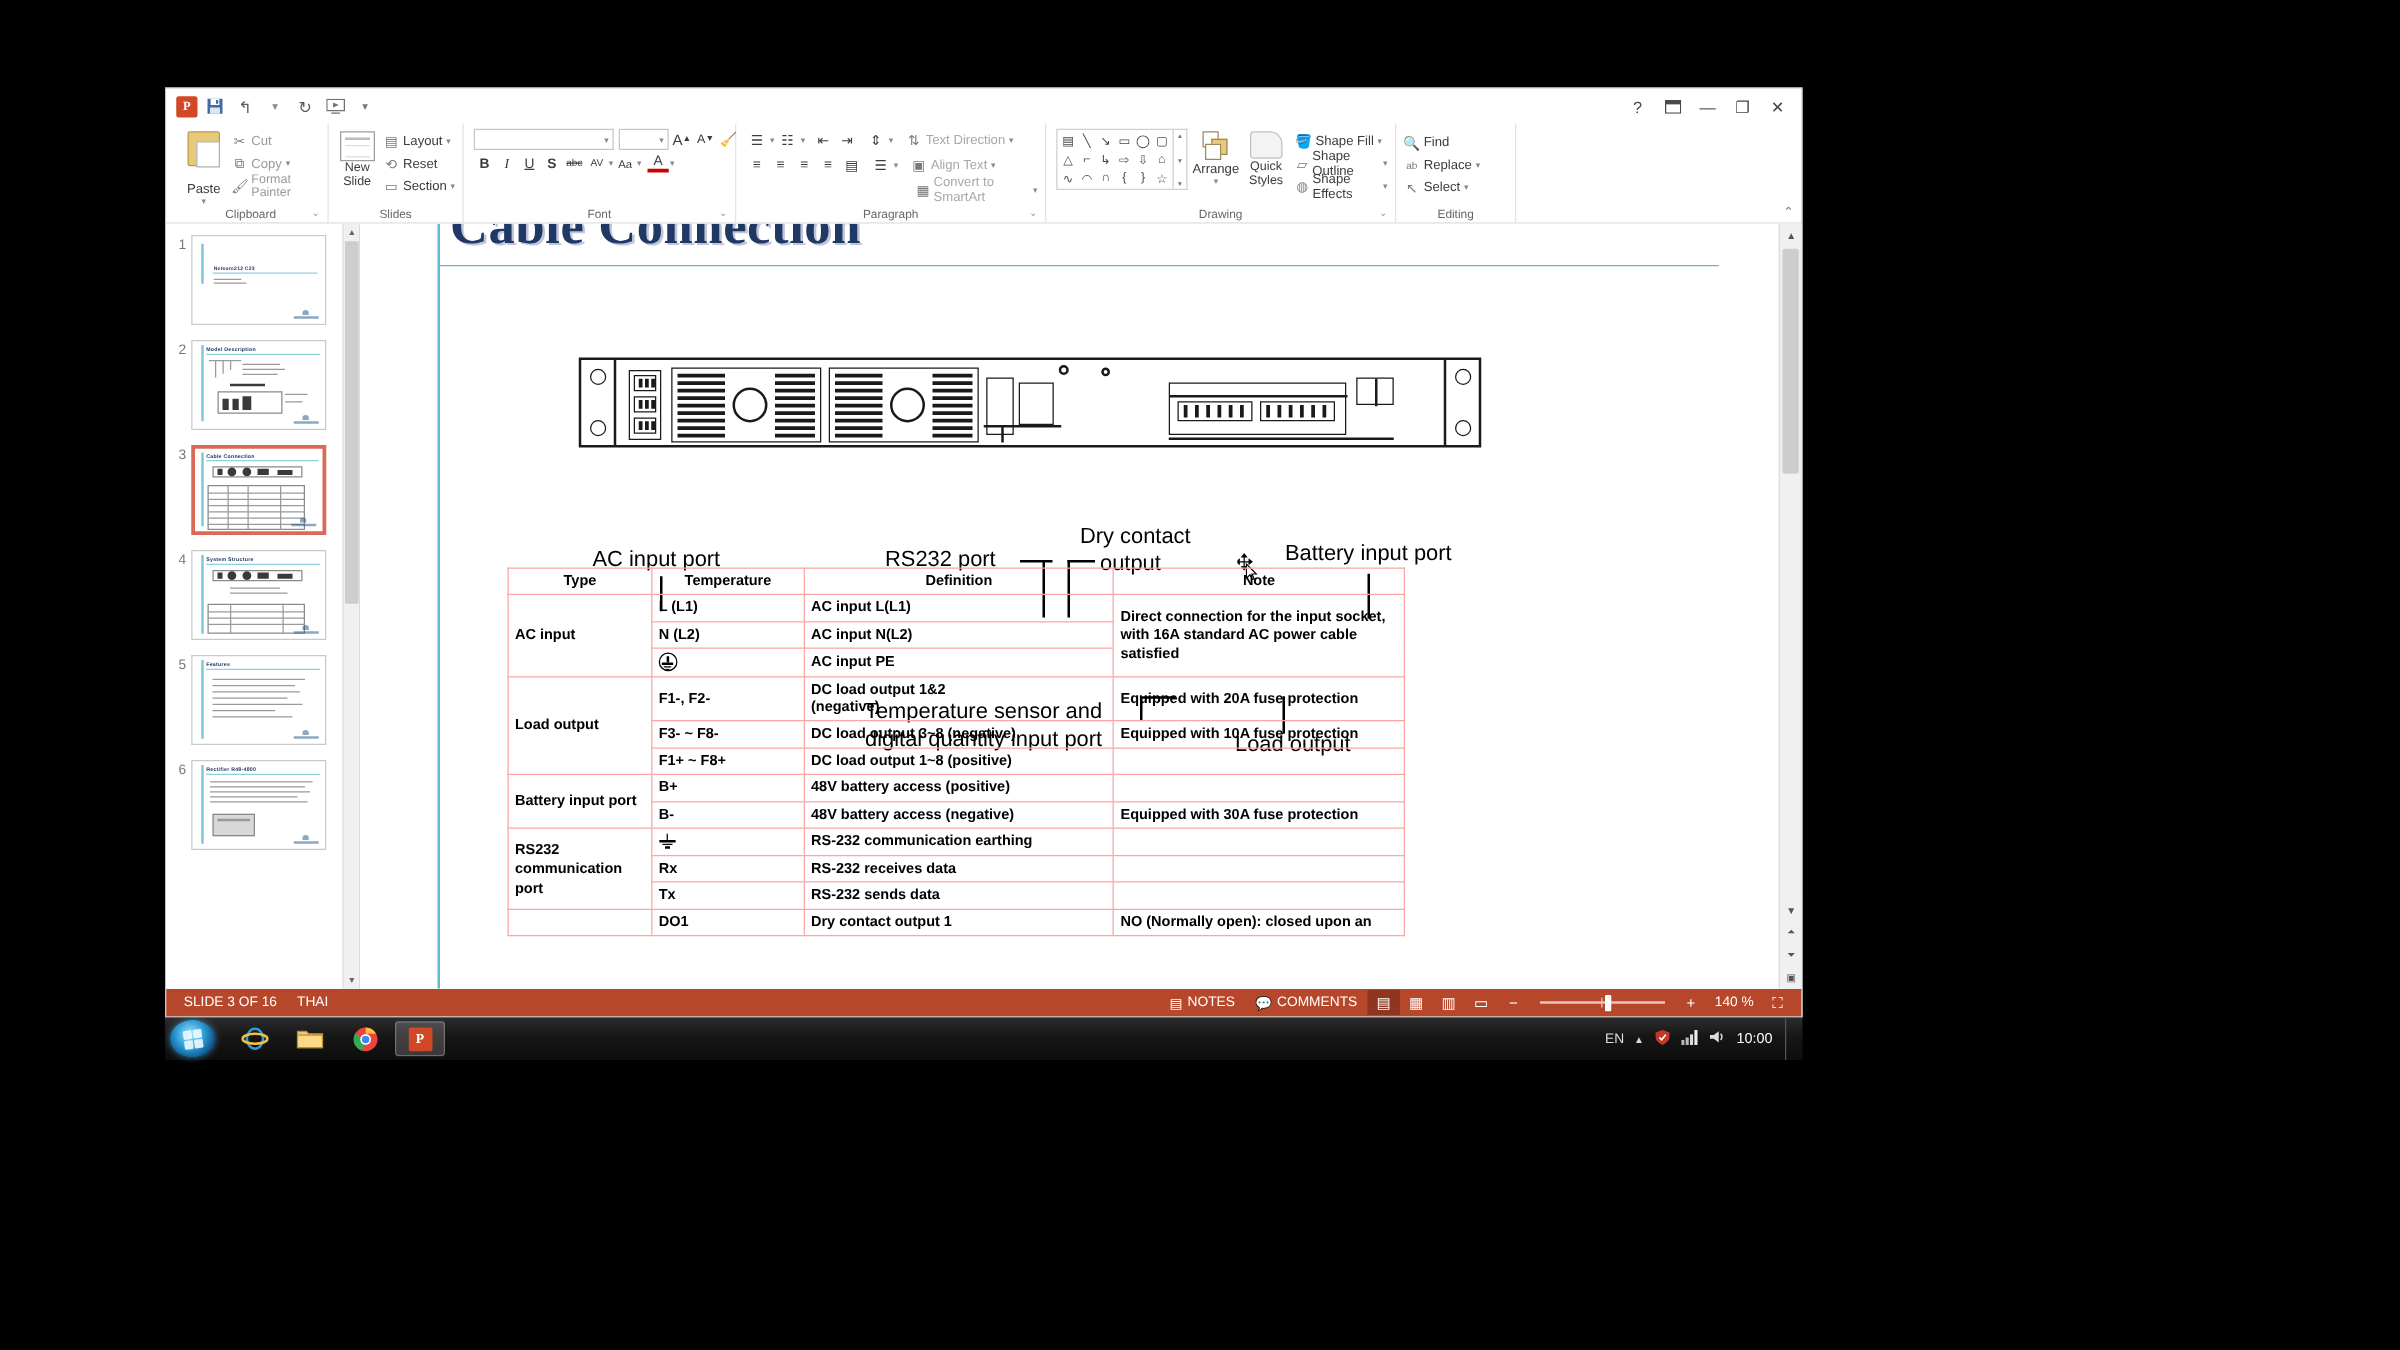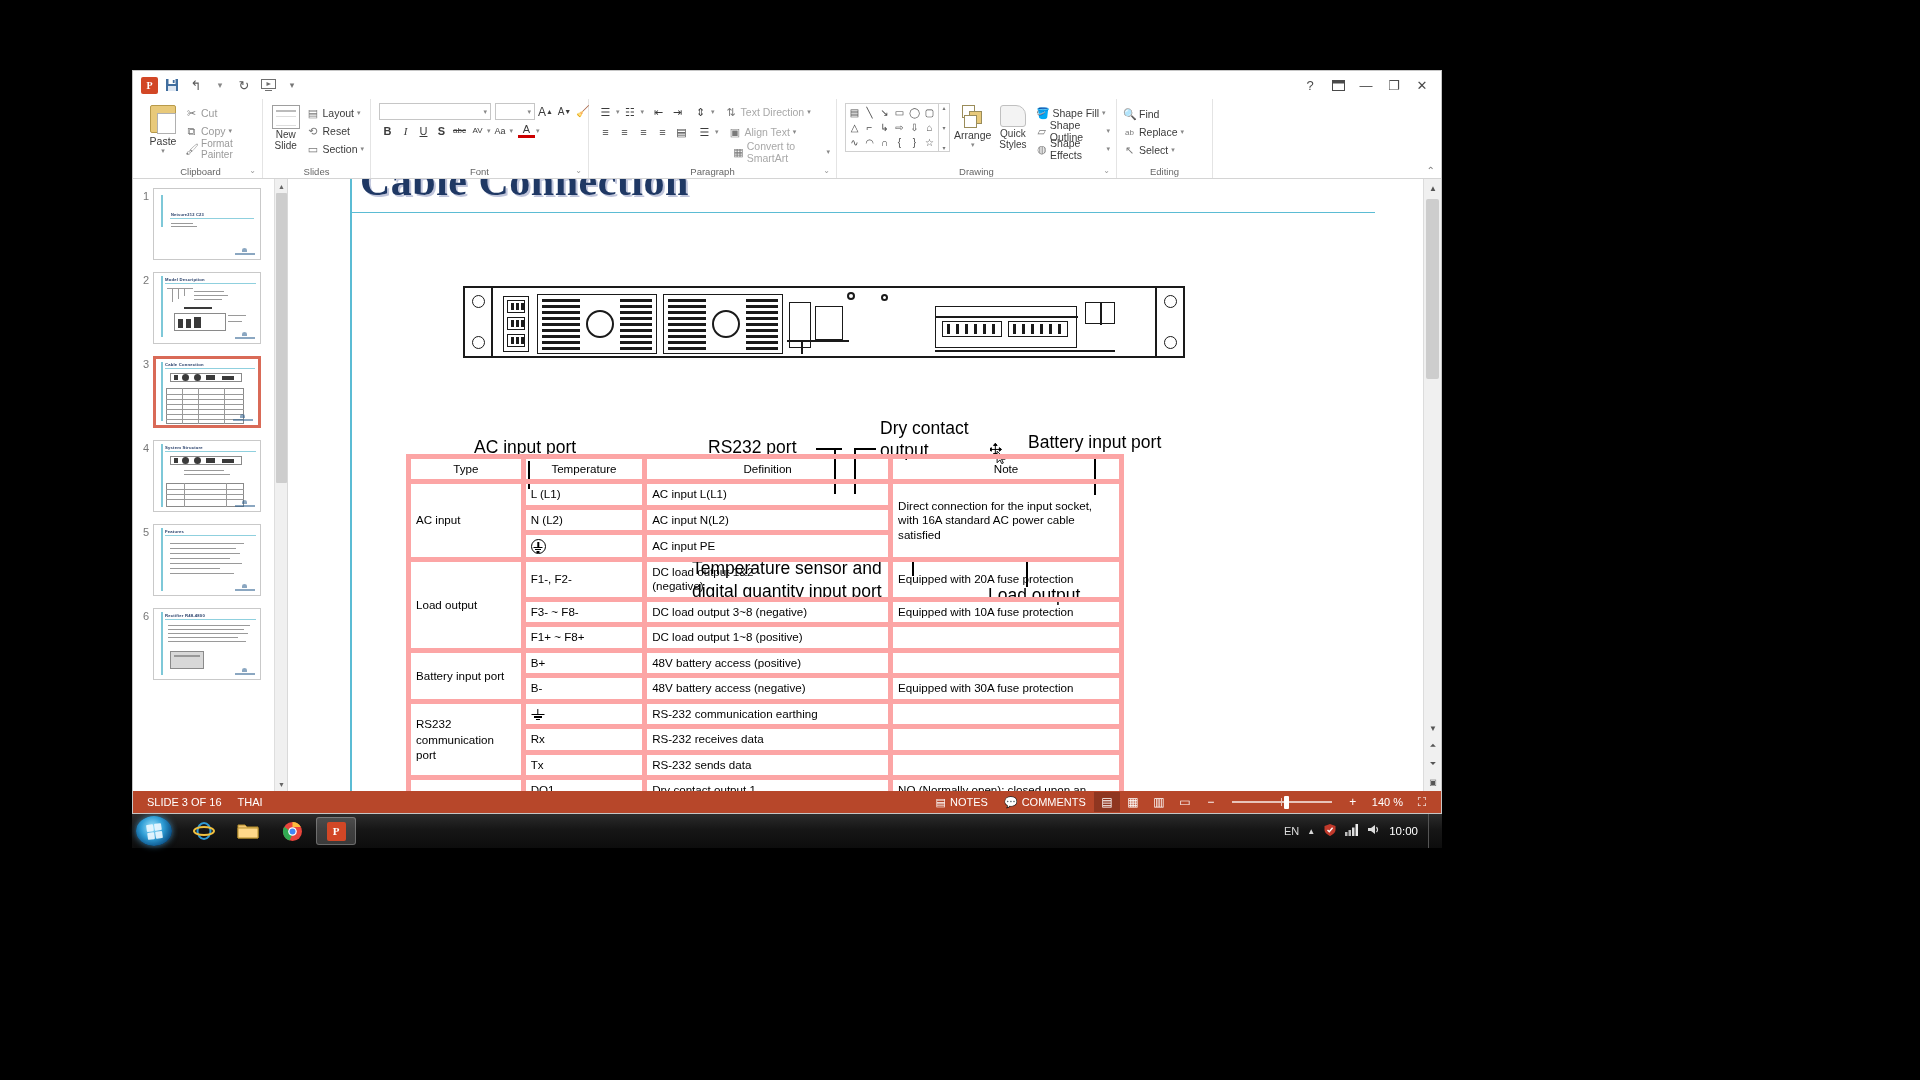--- a/index.html
+++ b/index.html
@@ -257,22 +257,22 @@
   .terminal { position: absolute; border: 1.4px solid #1a1a1a; background: #fff; }
   .terminal i { position: absolute; top: 2px; bottom: 2px; width: 3.2px; background: #1a1a1a; }
 
   
   .stable {
     position: absolute; left: 118px; top: 275px; width: 718px;
     border-collapse: collapse; font-size: 11.6px; color: #000;
     font-family: "Liberation Sans", sans-serif;
   }
   .stable td, .stable th {
-    border: 5px solid #fca5a5; padding: 3px 5px; vertical-align: middle;
-    font-weight: normal; line-height: 1.25;
+    border: 1px solid #fca5a5; padding: 3px 5px; vertical-align: middle;
+    font-weight: bold; line-height: 1.25;
   }
   .stable th { text-align: center; }
   .col-type { width: 115px; }
   .col-silk { width: 122px; }
   .col-def  { width: 248px; }
   .col-note { width: 233px; }
   .ground-sym {
     display: inline-block; width: 15px; height: 15px; border: 1.4px solid #000;
     border-radius: 50%; position: relative; vertical-align: middle;
   }
@@ -412,21 +412,21 @@
       </div>
     </div>
 
 
     <div class="ribbon">
 
       <div class="rgroup" style="width:124px;">
         <div class="rgroup-body">
           <div class="bigbtn">
             <div class="clipboard-icon"></div>
-            <span style="margin-top:2px;">Paste</span>
+            <span style="margin-top:12px;">Paste</span>
             <span class="caret">▾</span>
           </div>
           <div class="col" style="padding-top:1px;">
             <div class="smallrow">
               <span class="ico">✂</span>
               <span style="color:#9a9a9a">Cut</span>
             </div>
             <div class="smallrow">
               <span class="ico">⧉</span>
               <span style="color:#9a9a9a">Copy</span>
@@ -783,21 +783,21 @@
 
       <div class="slidearea">
         <div class="slide-canvas">
 
           <div class="slide-leftbar"></div>
           <div class="slide-title">Cable Connection</div>
           <div class="slide-rule"></div>
 
           <div class="lbl" style="left:186px;top:257px;">AC input port</div>
           <div class="lbl" style="left:420px;top:257px;">RS232 port</div>
-          <div class="lbl" style="left:592px;top:238px;text-align:center;">Dry contact</div>
+          <div class="lbl" style="left:576px;top:238px;text-align:center;">Dry contact</div>
           <div class="lbl" style="left:592px;top:260px;">output</div>
           <div class="lbl" style="left:740px;top:252px;">Battery input port</div>
           <div class="lbl" style="left:404px;top:378px;">Temperature sensor and</div>
           <div class="lbl" style="left:404px;top:401px;">digital quantity input port</div>
           <div class="lbl" style="left:700px;top:405px;">Load output</div>
 
           <div class="leader" style="left:240px;top:282px;width:1.6px;height:28px;"></div>
           <div class="leader" style="left:528px;top:269px;width:26px;height:1.6px;"></div>
           <div class="leader" style="left:546px;top:269px;width:1.6px;height:46px;"></div>
           <div class="leader" style="left:566px;top:269px;width:22px;height:1.6px;"></div>

